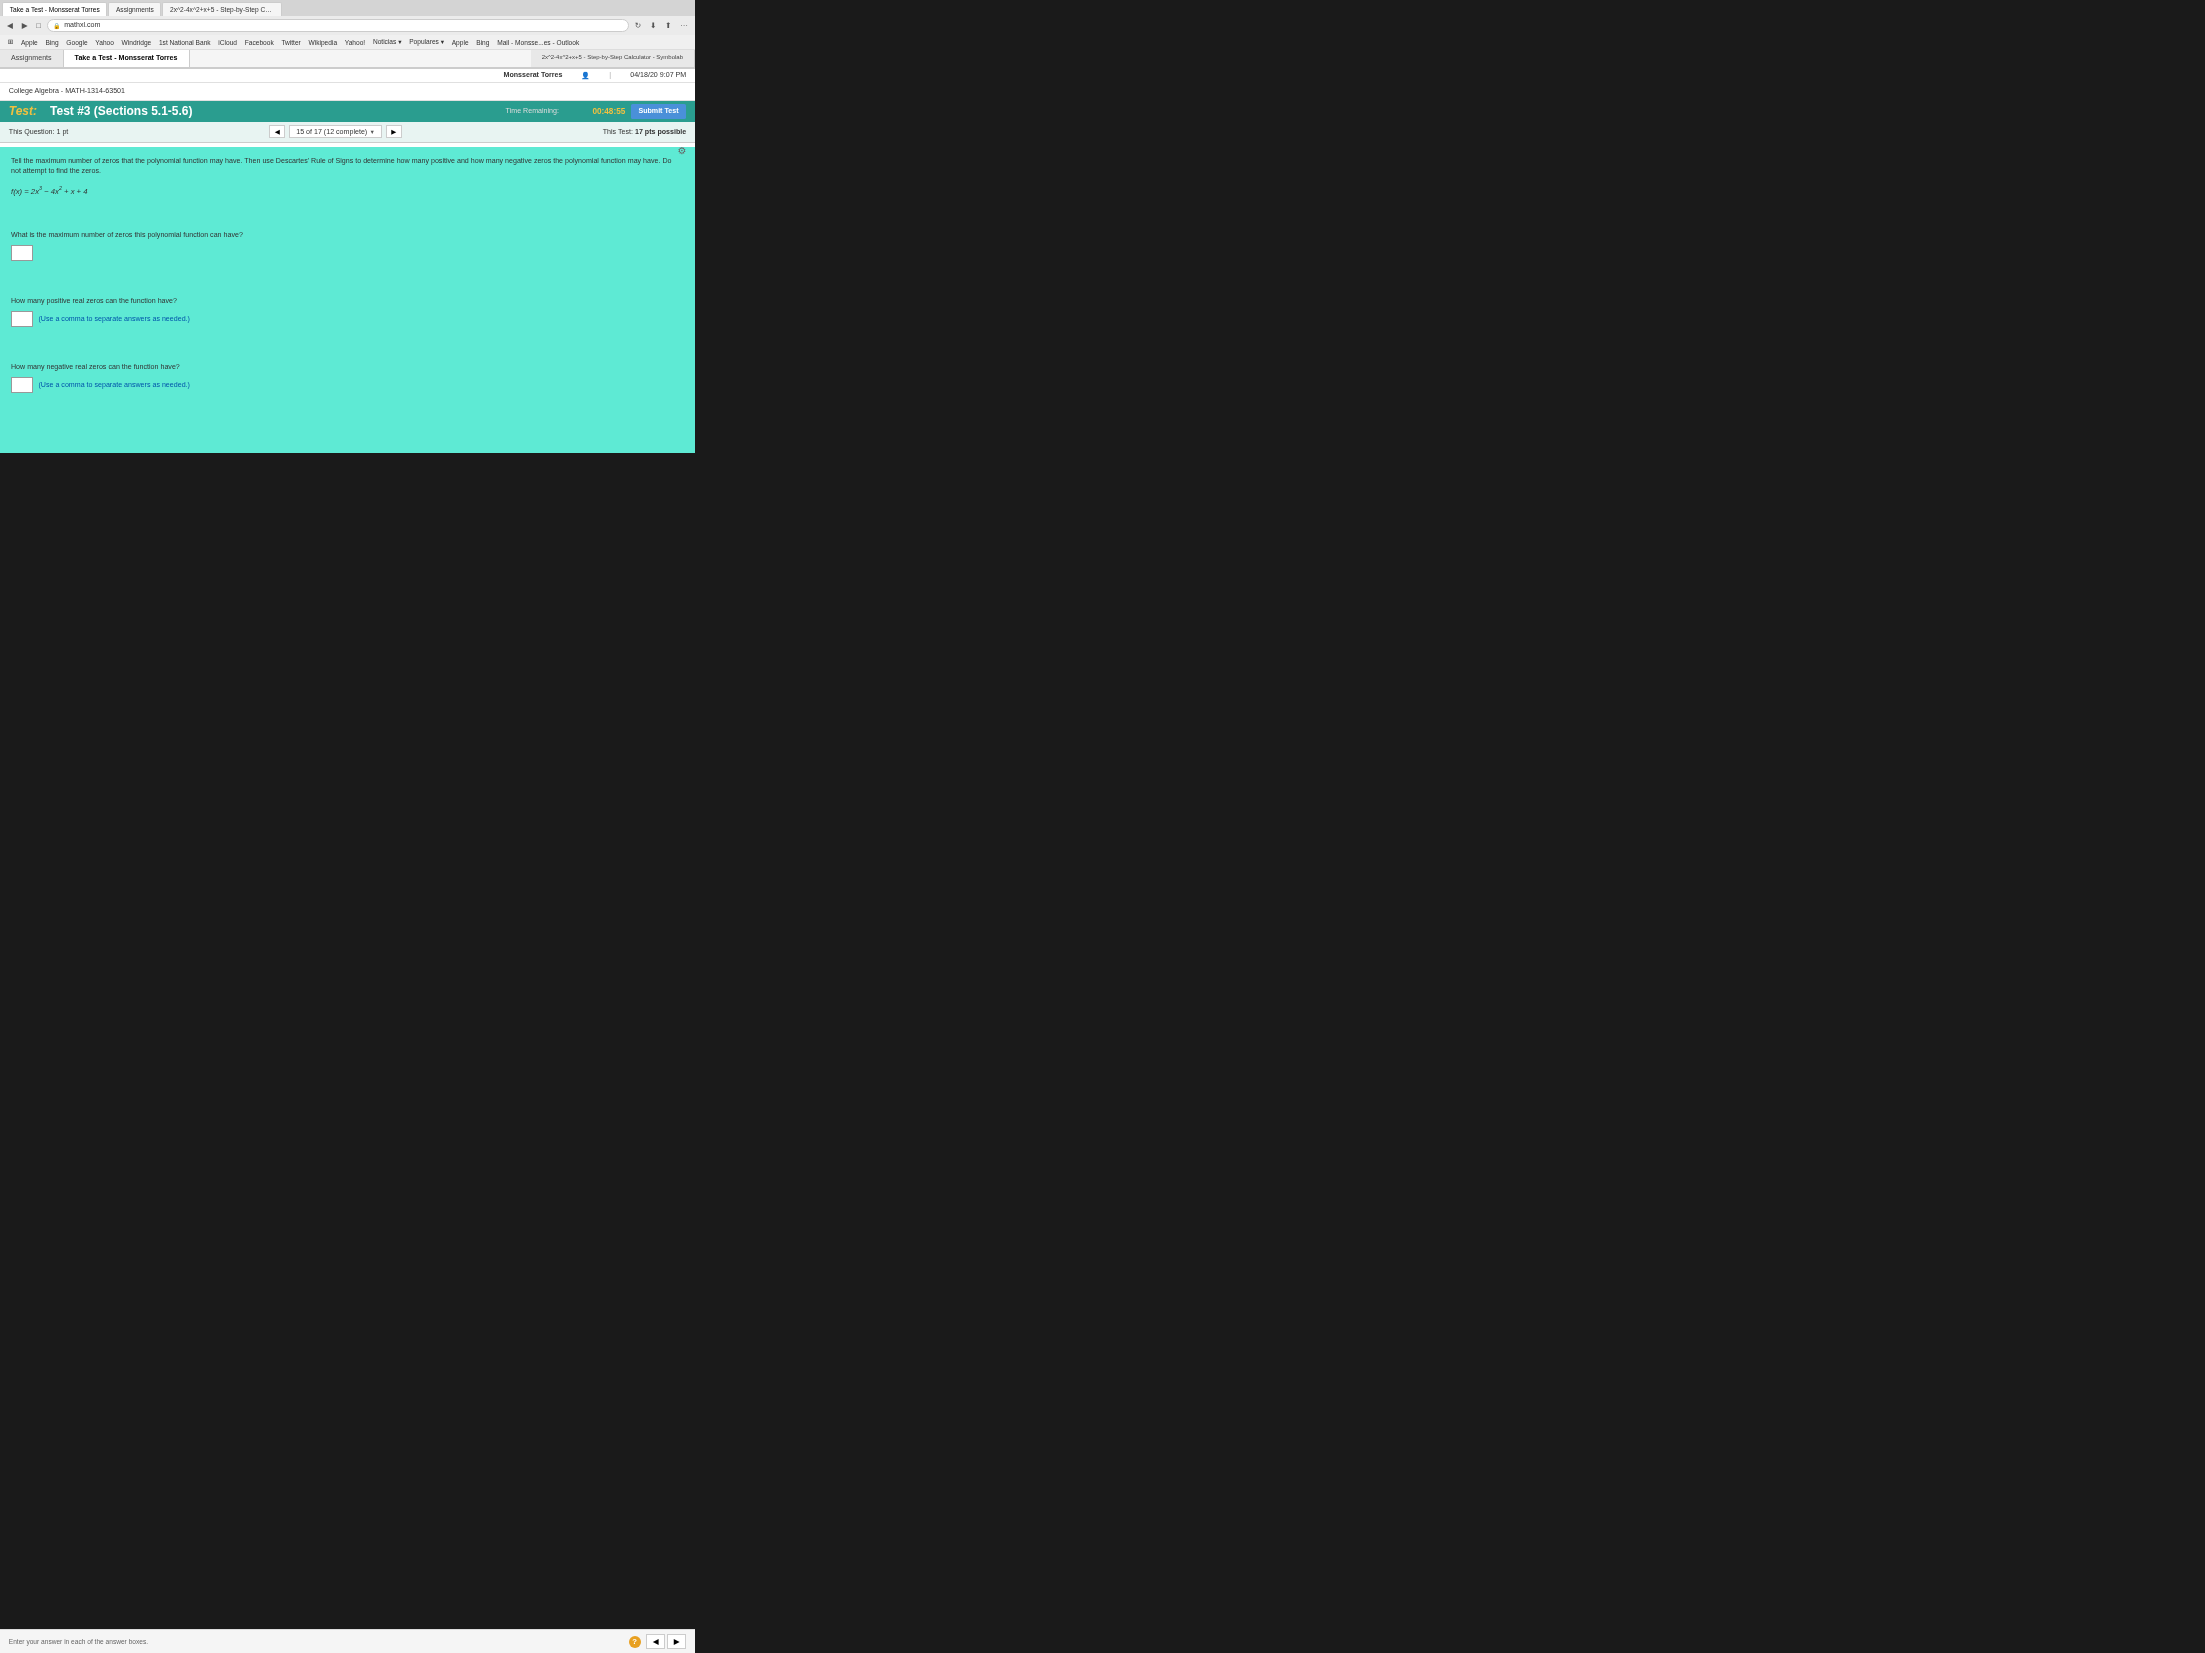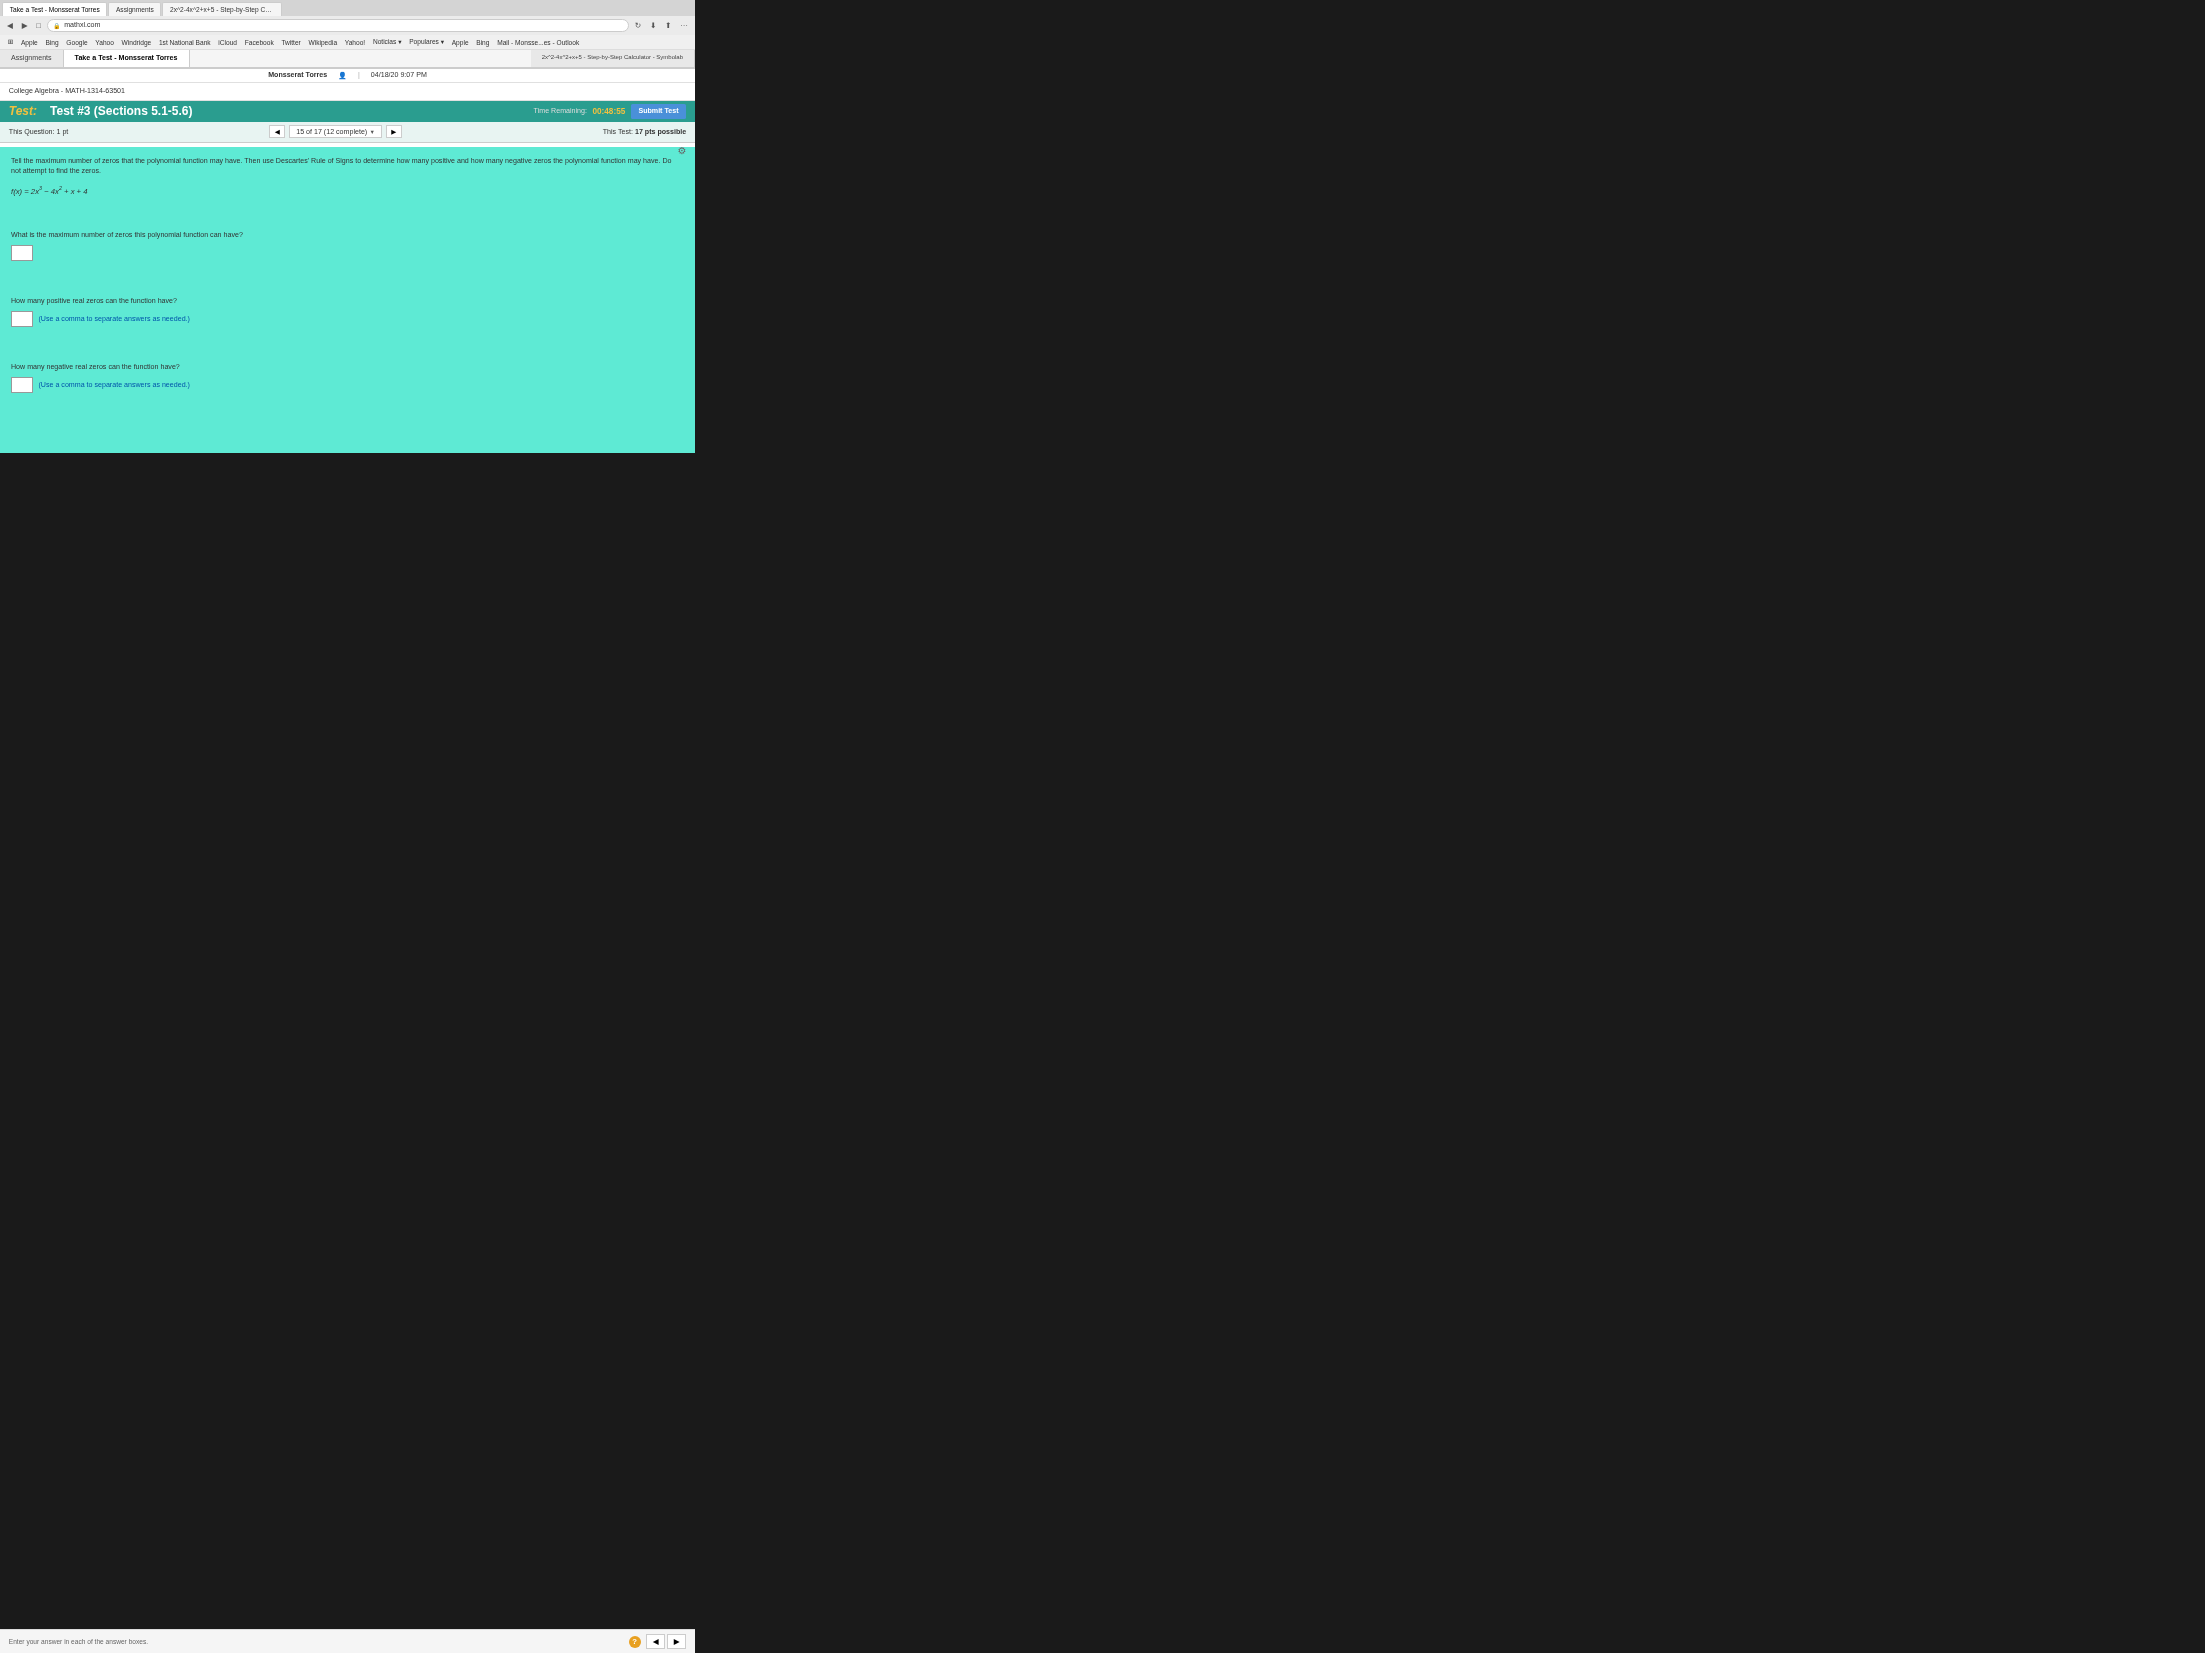--- a/index.html
+++ b/index.html
@@ -118,28 +118,28 @@
 
     .page-tab.active {
       background: #fff;
       font-weight: bold;
       color: #000;
     }
 
     
     .top-bar {
       display: flex;
-      justify-content: center;
+      justify-content: flex-end;
       align-items: center;
       padding: 2.2px 8.8px;
       background: #fff;
       border-bottom: 0.5px solid #e0e0e0;
       font-size: 7.1px;
       color: #333;
-      gap: 11px;
+      gap: 19px;
     }
 
     .top-bar .user-name { font-weight: bold; }
     .top-bar .separator { color: #aaa; }
 
     
     .course-header {
       background: #fff;
       padding: 4.4px 8.8px;
       border-bottom: 0.5px solid #e0e0e0;
@@ -183,20 +183,21 @@
       color: #fff;
       font-size: 7.1px;
     }
 
     .time-remaining-label { color: #ddd; }
 
     .time-value {
       color: #f0c040;
       font-weight: bold;
       font-size: 8.2px;
+      margin-left: 28px;
     }
 
     .submit-test-btn {
       background: #4a90d9;
       color: #fff;
       border: none;
       padding: 3.3px 7.7px;
       border-radius: 1.6px;
       cursor: pointer;
       font-size: 7.1px;

